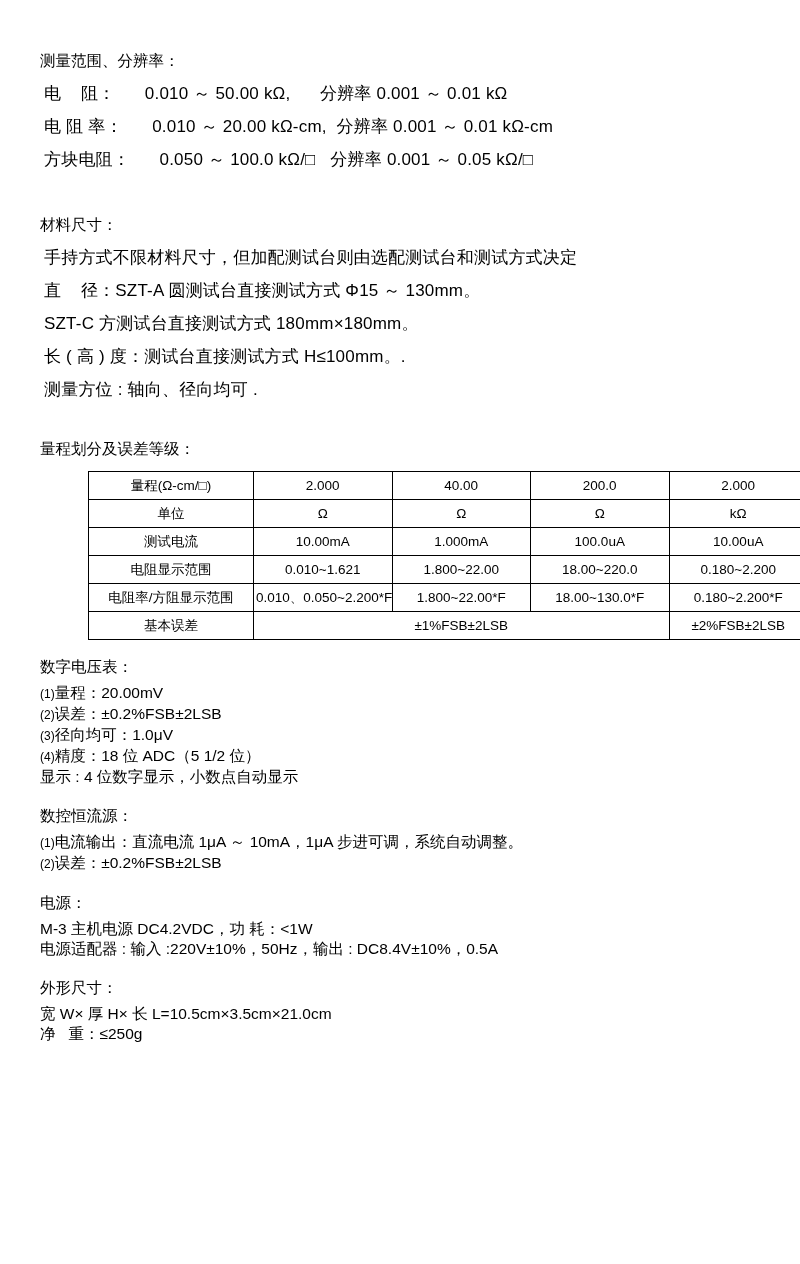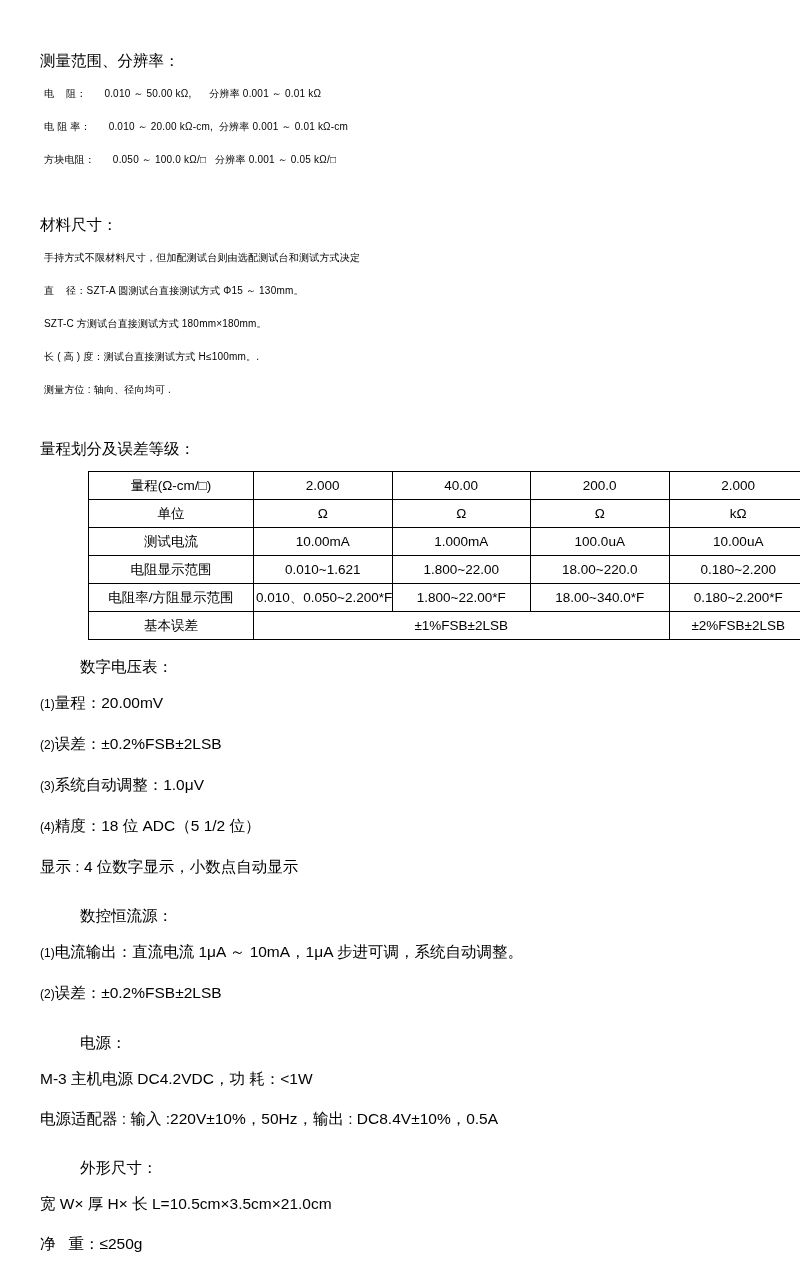--- a/index.html
+++ b/index.html
@@ -15,21 +15,21 @@
     -webkit-font-smoothing: antialiased;
   }
   .page {
     position: relative;
     width: 800px;
     height: 992px;
     box-sizing: border-box;
     padding: 44px 26px 10px 40px;
   }
   .line {
-    font-size: 10px;
+    font-size: 17px;
     line-height: 33px;
     white-space: pre;
     letter-spacing: 0.2px;
   }
   .line.indent {
     padding-left: 4px;
   }
   .heading {
     font-size: 15.5px;
     line-height: 33px;
@@ -61,28 +61,27 @@
     font-family: "Liberation Sans", sans-serif;
   }
   table.range-table td.hdr {
     width: 160px;
   }
   .small-prefix {
     font-size: 12px;
   }
   .sub-line {
     font-size: 15.5px;
-    line-height: 40px;
+    line-height: 20px;
     white-space: pre;
   }
   .sec-title {
     font-size: 15.5px;
     line-height: 33px;
     white-space: pre;
-    margin-left: 40px;
   }
 </style>
 </head>
 <body>
 
 <div class="page">
 
   <div class="heading">测量范围、分辨率：</div>
   <div class="line indent">电    阻：      0.010 ～ 50.00 kΩ,      分辨率 0.001 ～ 0.01 kΩ</div>
   <div class="line indent">电 阻 率：      0.010 ～ 20.00 kΩ-cm,  分辨率 0.001 ～ 0.01 kΩ-cm</div>
@@ -129,36 +128,36 @@
           <td class="hdr">电阻显示范围</td>
           <td>0.010~1.621</td>
           <td>1.800~22.00</td>
           <td>18.00~220.0</td>
           <td>0.180~2.200</td>
         </tr>
         <tr>
           <td class="hdr">电阻率/方阻显示范围</td>
           <td>0.010、0.050~2.200*F</td>
           <td>1.800~22.00*F</td>
-          <td>18.00~340.0*F</td>
+          <td>18.00~130.0*F</td>
           <td>0.180~2.200*F</td>
         </tr>
         <tr>
           <td class="hdr">基本误差</td>
           <td colspan="3">±1%FSB±2LSB</td>
           <td>±2%FSB±2LSB</td>
         </tr>
       </tbody>
     </table>
   </div>
 
   <div class="sec-title">数字电压表：</div>
   <div class="sub-line"><span class="small-prefix">(1)</span><span>量程：20.00mV</span></div>
   <div class="sub-line"><span class="small-prefix">(2)</span><span>误差：±0.2%FSB±2LSB</span></div>
-  <div class="sub-line"><span class="small-prefix">(3)</span><span>系统自动调整：1.0μV</span></div>
+  <div class="sub-line"><span class="small-prefix">(3)</span><span>径向均可：1.0μV</span></div>
   <div class="sub-line"><span class="small-prefix">(4)</span><span>精度：18 位 ADC（5 1/2 位）</span></div>
   <div class="sub-line">显示 : 4 位数字显示，小数点自动显示</div>
 
   <div class="gap-sm"></div>
 
   <div class="sec-title">数控恒流源：</div>
   <div class="sub-line"><span class="small-prefix">(1)</span><span>电流输出：直流电流 1μA ～ 10mA，1μA 步进可调，系统自动调整。</span></div>
   <div class="sub-line"><span class="small-prefix">(2)</span><span>误差：±0.2%FSB±2LSB</span></div>
 
   <div class="gap-sm"></div>

